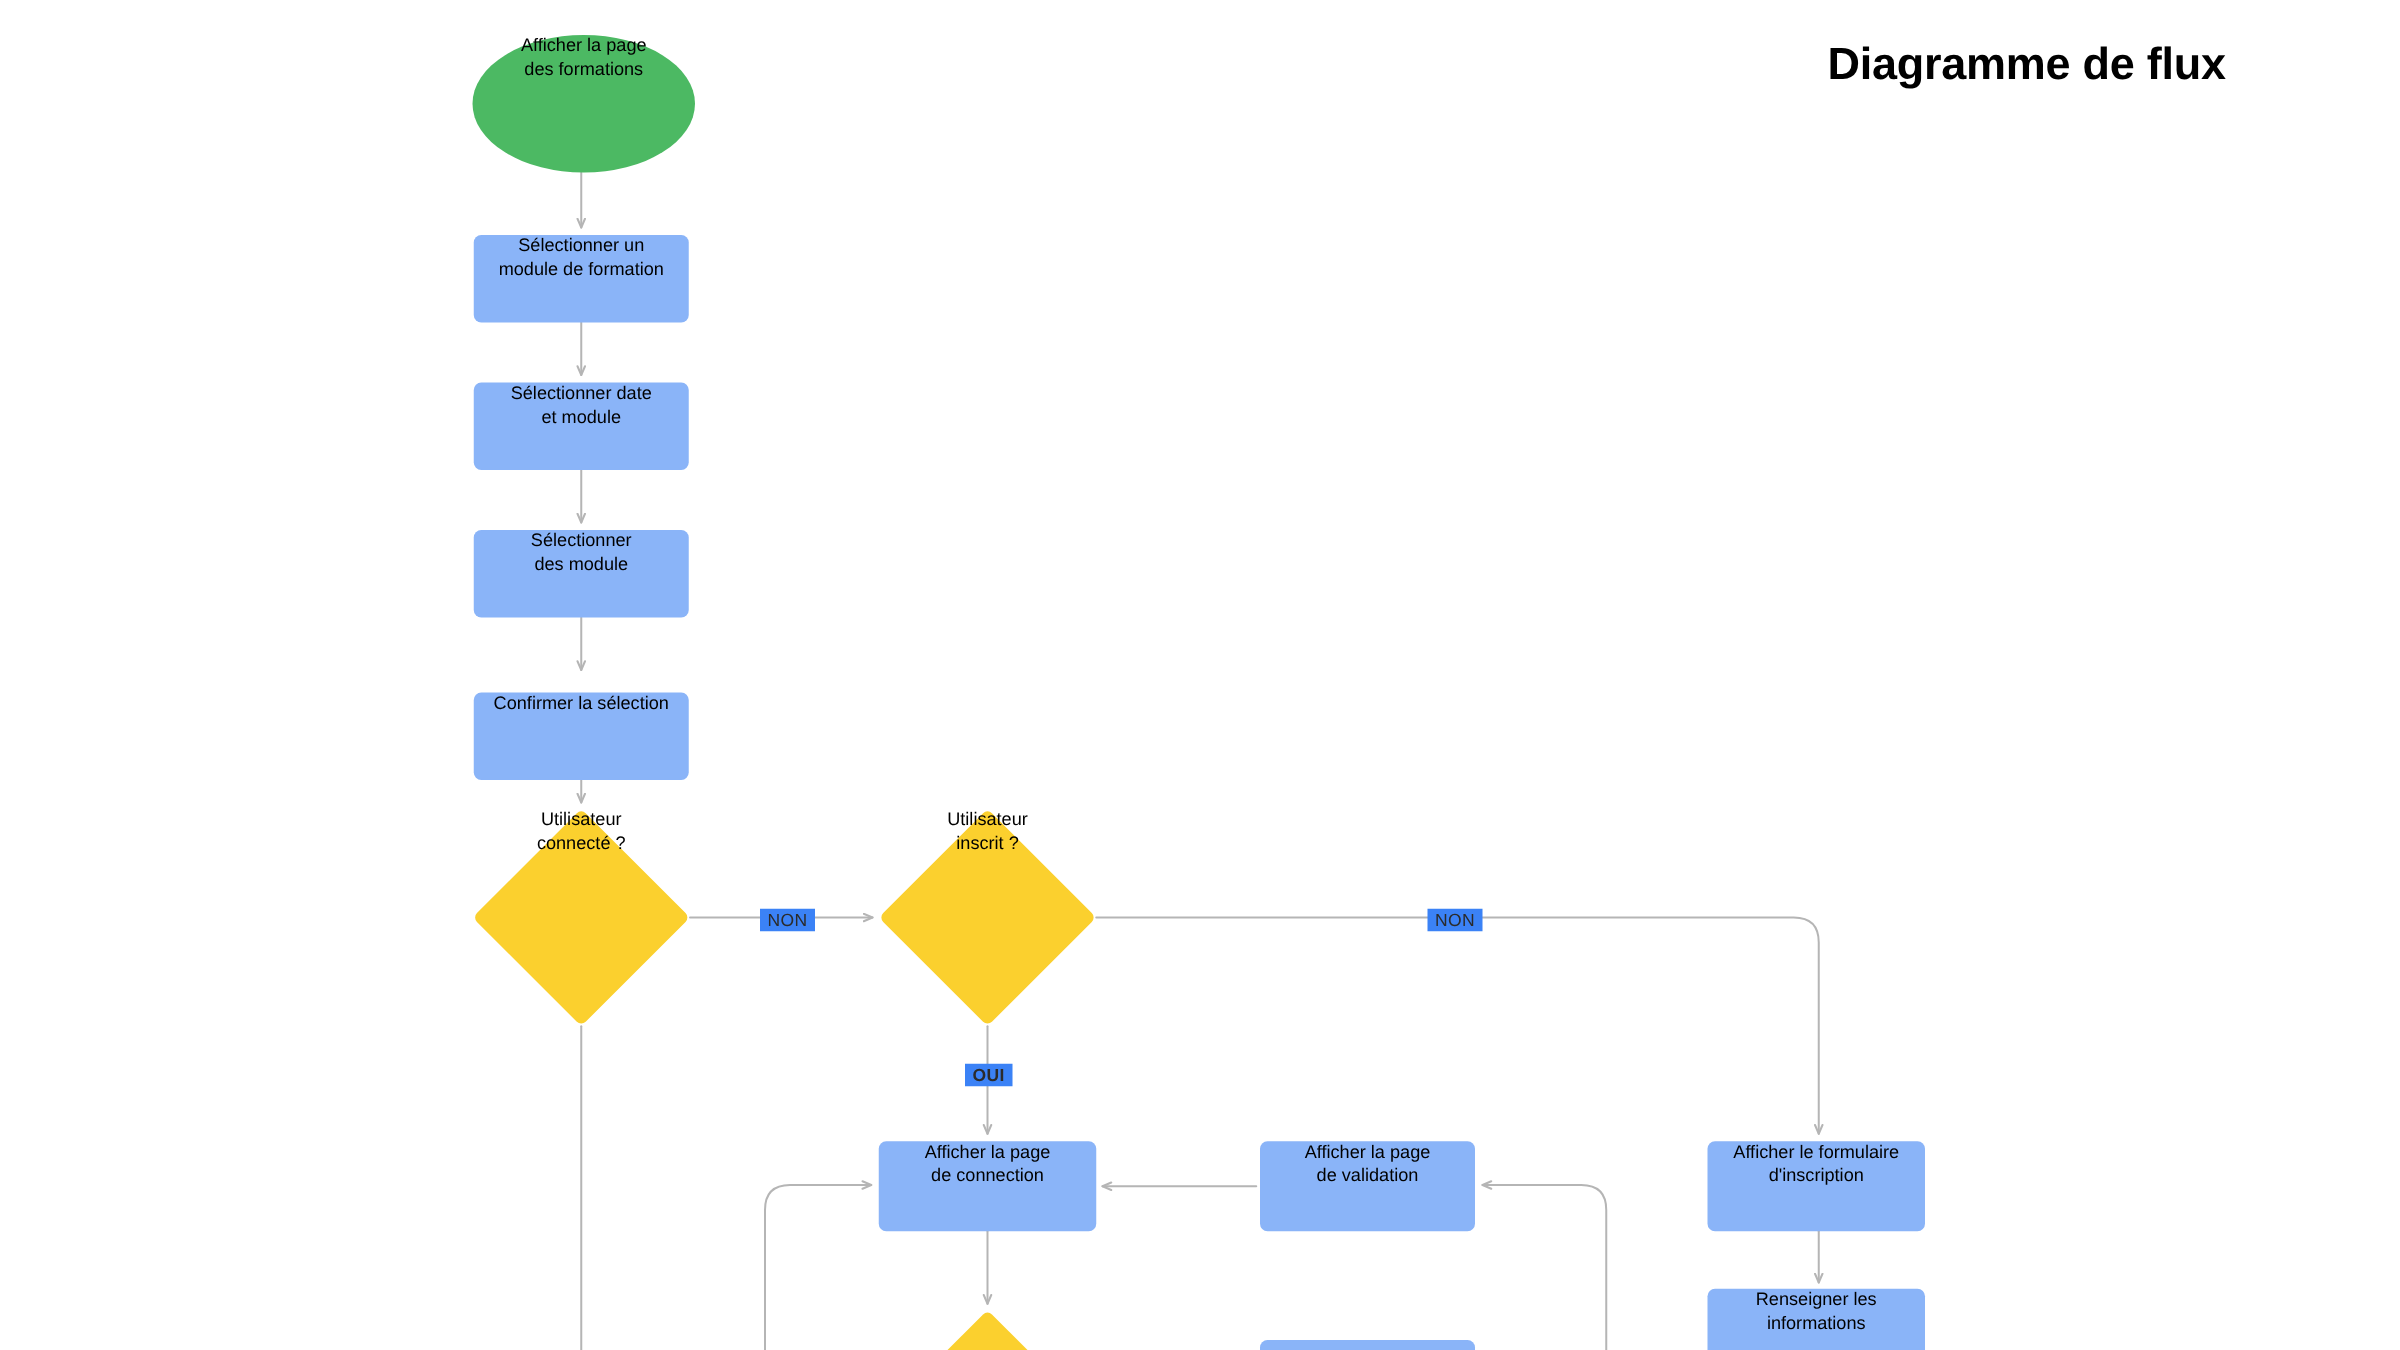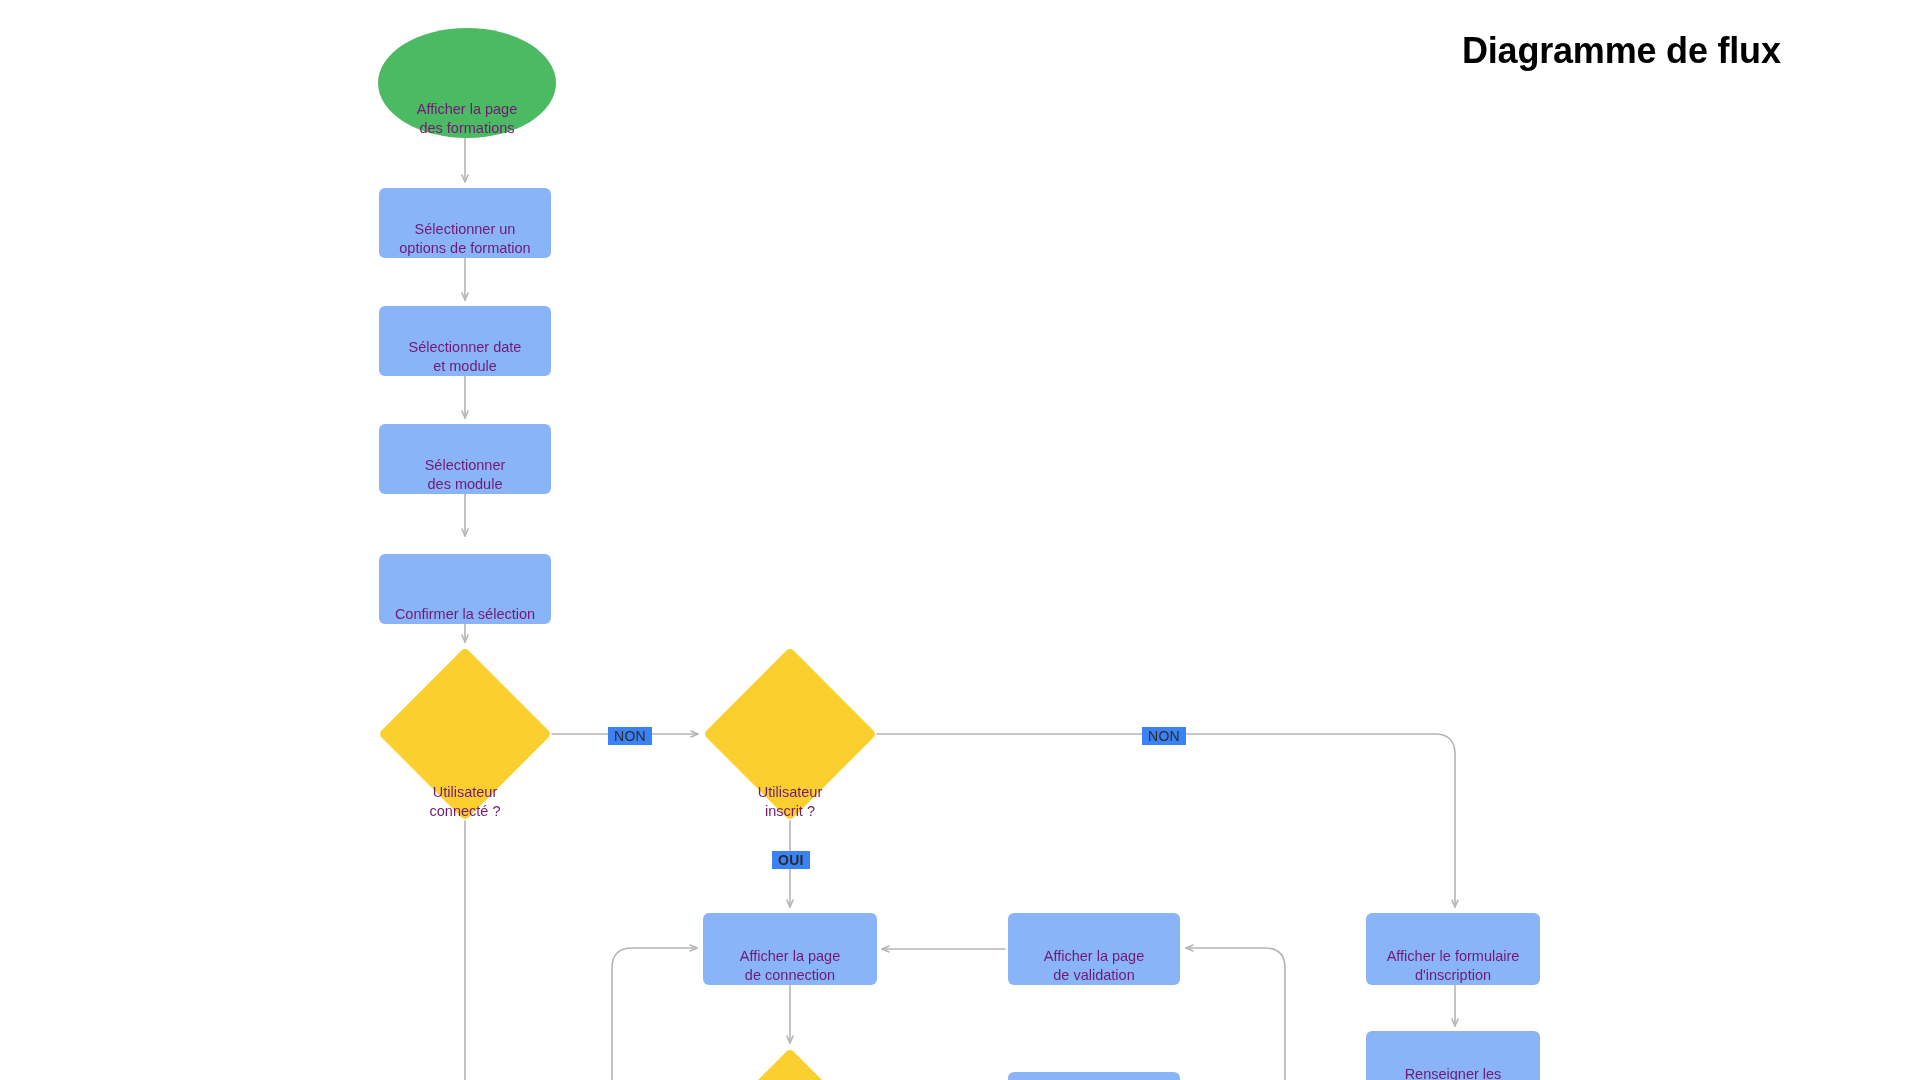--- a/index.html
+++ b/index.html
@@ -33,25 +33,25 @@
     position: absolute;
     left: 0;
     top: 0;
     width: 1920px;
     height: 1080px;
     pointer-events: none;
   }
   .node {
     position: absolute;
     display: flex;
-    align-items: flex-end;
+    align-items: flex-start;
     justify-content: center;
     text-align: center;
     box-sizing: border-box;
-    color: #701a75;
+    color: #000000;
     font-size: 14.5px;
     line-height: 19px;
   }
   .node .label {
     position: relative;
     z-index: 2;
     padding: 0 8px;
     white-space: pre-line;
   }
   .process {
@@ -132,21 +132,21 @@
     </g>
   </svg>
 
   <div class="node terminal" style="left:378px; top:28px; width:178px; height:110px;">
     <span class="label">Afficher la page
 des formations</span>
   </div>
 
   <div class="node process" style="left:379px; top:188px; width:172px; height:70px;">
     <span class="label">Sélectionner un
-options de formation</span>
+module de formation</span>
   </div>
 
   <div class="node process" style="left:379px; top:306px; width:172px; height:70px;">
     <span class="label">Sélectionner date
 et module</span>
   </div>
 
   <div class="node process" style="left:379px; top:424px; width:172px; height:70px;">
     <span class="label">Sélectionner
 des module</span>

